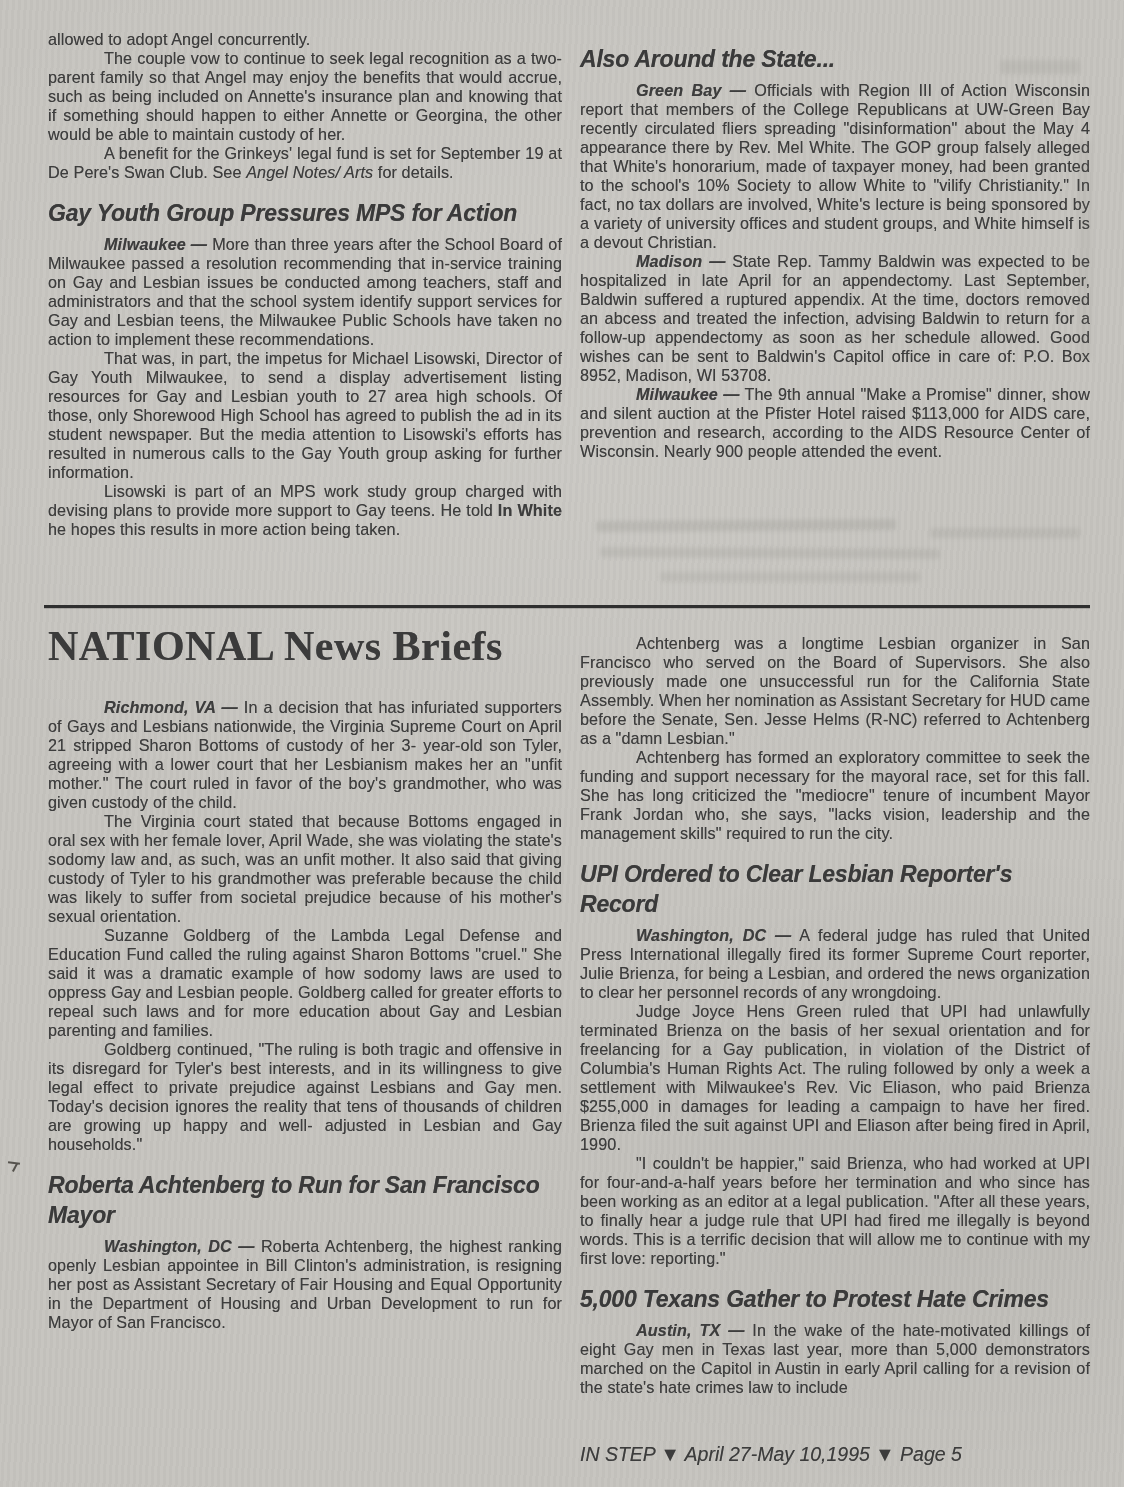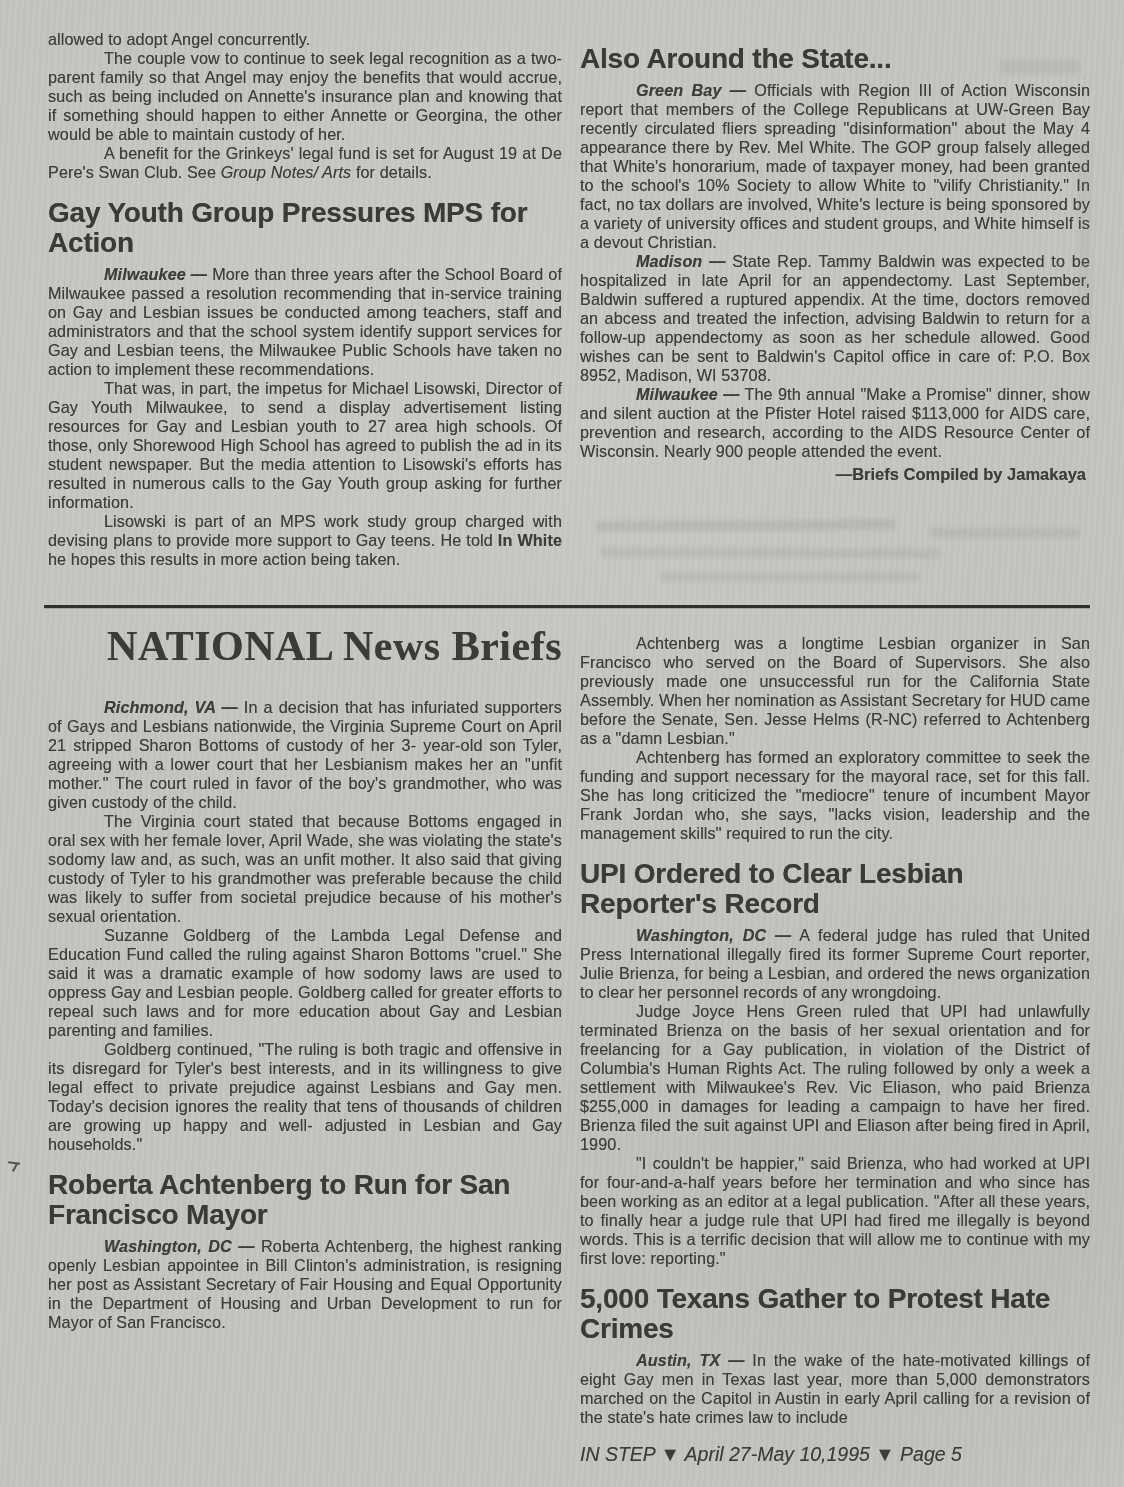--- a/index.html
+++ b/index.html
@@ -31,40 +31,40 @@
     text-align: justify;
     text-indent: 56px;
     letter-spacing: 0.1px;
     text-shadow: 0 0 0.5px rgba(55,55,55,0.55);
   }
   p.body.noindent { text-indent: 0; }
   .lead { font-weight: bold; font-style: italic; }
 
   h2.headline {
     margin: 16px 0 7px;
-    font-size: 28px;
+    font-size: 23px;
     line-height: 30px;
     font-weight: bold;
+    font-style: italic;
     color: #3a3a3a;
     letter-spacing: -0.2px;
     text-shadow: 0 0 0.6px rgba(50,50,50,0.6);
   }
   h2.first { margin-top: 0; }
 
   h1.section-header {
     margin: 2px 0 30px;
     font-family: "Liberation Serif", "DejaVu Serif", serif;
     font-size: 42px;
     line-height: 44px;
     font-weight: 600;
     color: #3b3b3b;
     letter-spacing: 0.5px;
     font-style: normal;
     text-shadow: 0 0 0.6px rgba(50,50,50,0.55);
-    text-align: right;
   }
 
   .byline {
     margin: 4px 0 0;
     font-weight: bold;
     font-size: 16.5px;
     text-align: right;
     padding-right: 4px;
     text-shadow: 0 0 0.5px rgba(55,55,55,0.55);
   }
@@ -115,34 +115,33 @@
   }
 </style>
 </head>
 <body>
 
 <div class="page">
 
   <div class="col top-left">
     <p class="body noindent">allowed to adopt Angel concurrently.</p>
     <p class="body">The couple vow to continue to seek legal recognition as a two- parent family so that Angel may enjoy the benefits that would accrue, such as being included on Annette's insurance plan and knowing that if something should happen to either Annette or Georgina, the other would be able to maintain custody of her.</p>
-    <p class="body"><span>A benefit for the Grinkeys' legal fund is set for August 19 at De Pere's Swan Club. See </span><i>Group Notes/ Arts</i><span> for details.</span></p>
+    <p class="body"><span>A benefit for the Grinkeys' legal fund is set for September 19 at De Pere's Swan Club. See </span><i>Angel Notes/ Arts</i><span> for details.</span></p>
 
     <h2 class="headline">Gay Youth Group Pressures MPS for Action</h2>
     <p class="body"><b class="lead">Milwaukee —</b><span> More than three years after the School Board of Milwaukee passed a resolution recommending that in-service training on Gay and Lesbian issues be conducted among teachers, staff and administrators and that the school system identify support services for Gay and Lesbian teens, the Milwaukee Public Schools have taken no action to implement these recommendations.</span></p>
     <p class="body">That was, in part, the impetus for Michael Lisowski, Director of Gay Youth Milwaukee, to send a display advertisement listing resources for Gay and Lesbian youth to 27 area high schools. Of those, only Shorewood High School has agreed to publish the ad in its student newspaper. But the media attention to Lisowski's efforts has resulted in numerous calls to the Gay Youth group asking for further information.</p>
     <p class="body"><span>Lisowski is part of an MPS work study group charged with devising plans to provide more support to Gay teens. He told </span><b>In White</b><span> he hopes this results in more action being taken.</span></p>
   </div>
 
   <div class="col top-right">
     <h2 class="headline first">Also Around the State...</h2>
     <p class="body"><b class="lead">Green Bay —</b><span> Officials with Region III of Action Wisconsin report that members of the College Republicans at UW-Green Bay recently circulated fliers spreading "disinformation" about the May 4 appearance there by Rev. Mel White. The GOP group falsely alleged that White's honorarium, made of taxpayer money, had been granted to the school's 10% Society to allow White to "vilify Christianity." In fact, no tax dollars are involved, White's lecture is being sponsored by a variety of university offices and student groups, and White himself is a devout Christian.</span></p>
     <p class="body"><b class="lead">Madison —</b><span> State Rep. Tammy Baldwin was expected to be hospitalized in late April for an appendectomy. Last September, Baldwin suffered a ruptured appendix. At the time, doctors removed an abcess and treated the infection, advising Baldwin to return for a follow-up appendectomy as soon as her schedule allowed. Good wishes can be sent to Baldwin's Capitol office in care of: P.O. Box 8952, Madison, WI 53708.</span></p>
     <p class="body"><b class="lead">Milwaukee —</b><span> The 9th annual "Make a Promise" dinner, show and silent auction at the Pfister Hotel raised $113,000 for AIDS care, prevention and research, according to the AIDS Resource Center of Wisconsin. Nearly 900 people attended the event.</span></p>
-    <p class="byline">—Briefs Compiled by Jamakaya</p>
   </div>
 
   <div class="smudge" style="left:596px; top:520px; width:300px; height:11px; transform:rotate(-0.4deg);"></div>
   <div class="smudge" style="left:930px; top:528px; width:150px; height:10px; opacity:0.18;"></div>
   <div class="smudge" style="left:600px; top:548px; width:340px; height:10px; opacity:0.19; transform:rotate(0.3deg);"></div>
   <div class="smudge" style="left:660px; top:572px; width:260px; height:10px; opacity:0.17;"></div>
   <div class="smudge" style="left:1000px; top:60px; width:80px; height:14px; opacity:0.16;"></div>
   <div class="smudge" style="left:1078px; top:140px; width:14px; height:220px; opacity:0.10;"></div>
 
   <div class="divider"></div>

